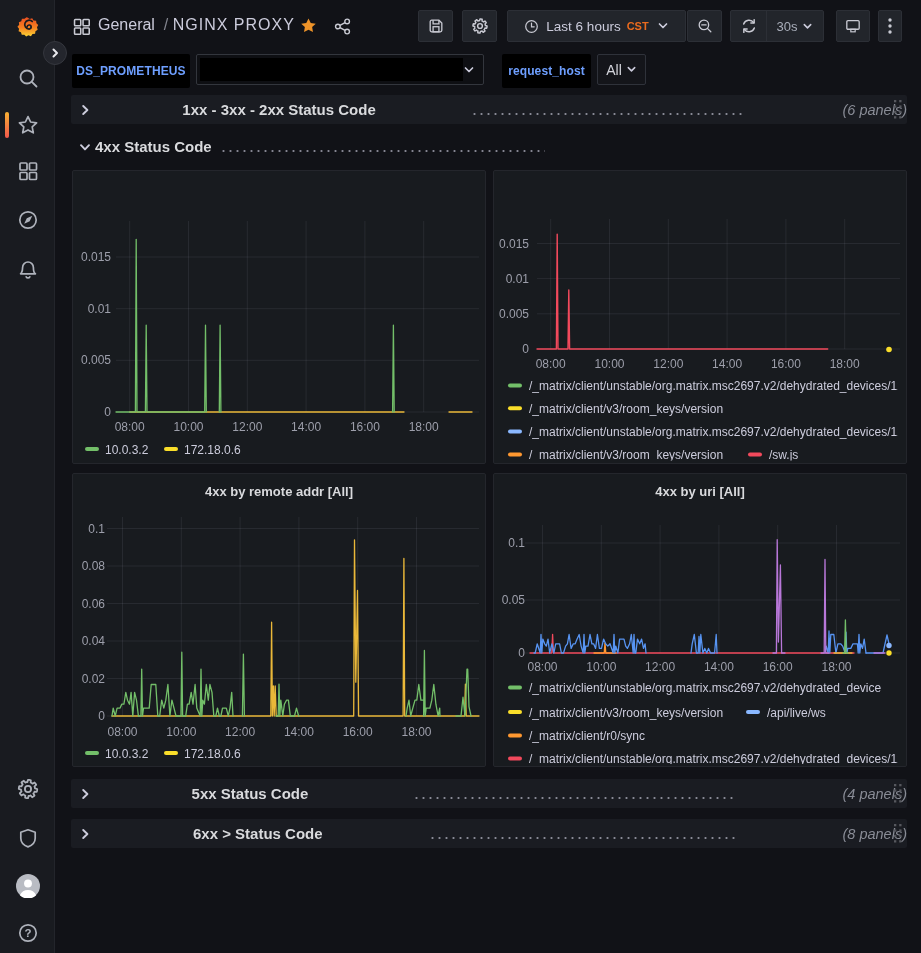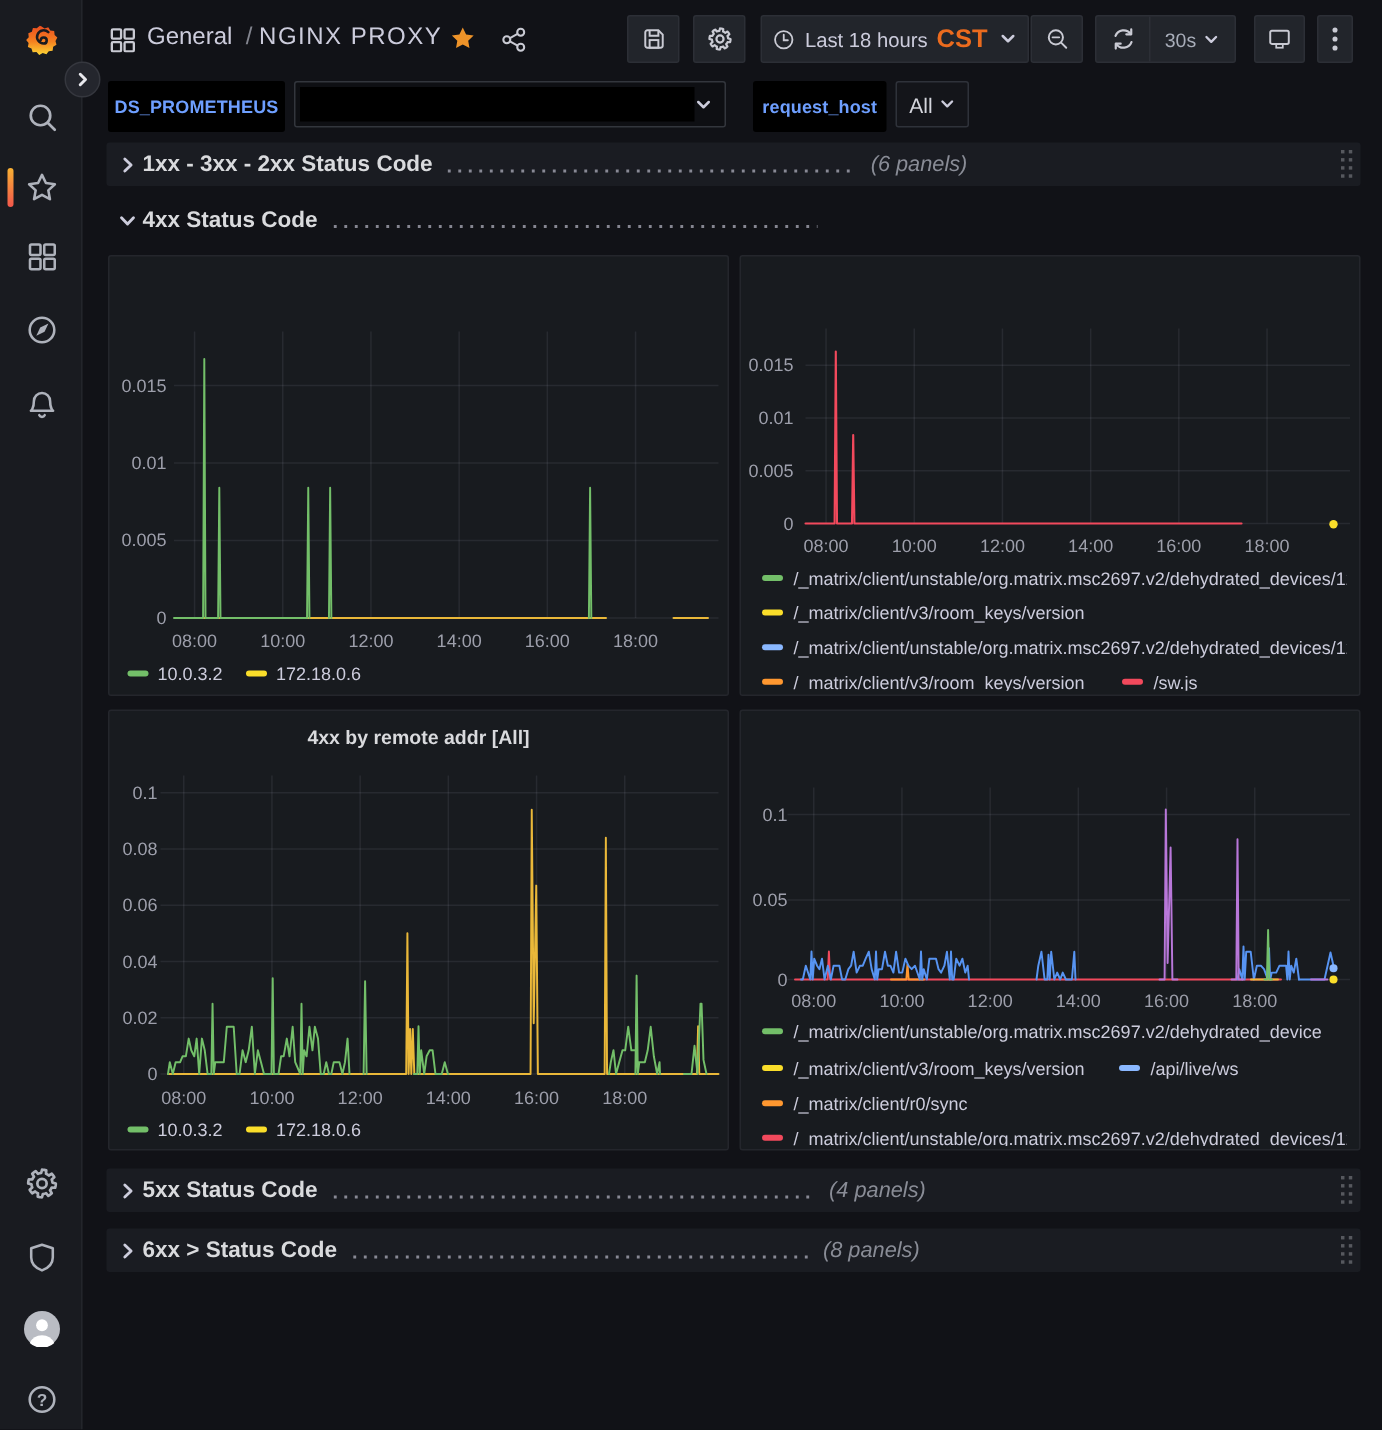--- a/index.html
+++ b/index.html
@@ -2,21 +2,21 @@
 <html><head><meta charset="utf-8">
 <style>
 html,body{margin:0;padding:0;background:#111217;width:921px;height:953px;overflow:hidden;}
 body{font-family:"Liberation Sans", sans-serif;color:#ccccdc;position:relative;}
 .abs{position:absolute;}
 .sidebar{position:absolute;left:0;top:0;width:55px;height:953px;background:#191b20;border-right:1px solid #23252b;box-sizing:border-box;}
 .sicon{position:absolute;left:0;width:55px;display:flex;justify-content:center;}
 .navbtn{position:absolute;top:10px;height:32px;background:#22252b;border:1px solid #2c2f36;border-radius:2px;box-sizing:border-box;display:flex;align-items:center;justify-content:center;}
 .lbl{position:absolute;top:54px;height:34px;background:#000000;border-radius:2px;box-sizing:border-box;display:flex;align-items:center;justify-content:center;color:#6e9fff;font-weight:bold;font-size:12px;letter-spacing:0.1px;}
 .rowhdr{position:absolute;left:71px;width:836px;height:29px;display:flex;align-items:center;}
-.rowbg{background:#1a1c22;border-radius:2px;}
+.rowbg{background:#1a1c22;border-radius:2px;justify-content:space-between;}
 .rowtitle{font-weight:bold;font-size:15px;color:#d9dadd;white-space:nowrap;}
 .dots{height:2px;margin-left:8px;margin-top:9px;background-image:radial-gradient(circle,rgba(204,204,220,0.62) 1px,transparent 1.2px);background-size:7px 2px;background-repeat:repeat-x;}
 .npanels{font-style:italic;font-size:14.5px;color:#898c96;margin-left:10px;white-space:nowrap;margin-top:1px;}
 .handle{position:absolute;right:5px;top:5px;}
 .panel{position:absolute;width:414px;height:294px;background:#181b1f;border:1px solid #24262c;border-radius:2px;box-sizing:border-box;overflow:hidden;}
 .ptitle{position:absolute;left:0;top:10px;width:100%;text-align:center;font-size:13px;font-weight:bold;color:#d9dadd;}
 .chev{stroke:#ccccdc;stroke-width:2;fill:none;stroke-linecap:round;stroke-linejoin:round;}
 </style></head>
 <body>
 <div class="sidebar">
@@ -118,22 +118,22 @@
     <svg width="18" height="18" viewBox="0 0 22 22" fill="none">
       <path d="M11.00,2.40 L11.67,2.43 L12.35,2.51 L13.01,2.64 L13.66,2.82 L13.53,4.90 L14.00,5.12 L14.45,5.37 L14.88,5.66 L15.29,5.98 L17.08,4.92 L17.54,5.41 L17.96,5.95 L18.33,6.51 L18.66,7.10 L17.10,8.47 L17.28,8.96 L17.42,9.46 L17.52,9.97 L17.58,10.48 L19.60,11.00 L19.57,11.67 L19.49,12.35 L19.36,13.01 L19.18,13.66 L17.10,13.53 L16.88,14.00 L16.63,14.45 L16.34,14.88 L16.02,15.29 L17.08,17.08 L16.59,17.54 L16.05,17.96 L15.49,18.33 L14.90,18.66 L13.53,17.10 L13.04,17.28 L12.54,17.42 L12.03,17.52 L11.52,17.58 L11.00,19.60 L10.33,19.57 L9.65,19.49 L8.99,19.36 L8.34,19.18 L8.47,17.10 L8.00,16.88 L7.55,16.63 L7.12,16.34 L6.71,16.02 L4.92,17.08 L4.46,16.59 L4.04,16.05 L3.67,15.49 L3.34,14.90 L4.90,13.53 L4.72,13.04 L4.58,12.54 L4.48,12.03 L4.42,11.52 L2.40,11.00 L2.43,10.33 L2.51,9.65 L2.64,8.99 L2.82,8.34 L4.90,8.47 L5.12,8.00 L5.37,7.55 L5.66,7.12 L5.98,6.71 L4.92,4.92 L5.41,4.46 L5.95,4.04 L6.51,3.67 L7.10,3.34 L8.47,4.90 L8.96,4.72 L9.46,4.58 L9.97,4.48 L10.48,4.42 L11.00,2.40 Z" fill="none" stroke="#c9cad3" stroke-width="1.8" stroke-linejoin="round"></path>
       <circle cx="11" cy="11" r="2.9" fill="none" stroke="#c9cad3" stroke-width="1.8"></circle>
     </svg>
   </div>
 <div class="navbtn" style="left:507px;width:179px;">
 <svg width="15" height="15" viewBox="0 0 22 22" fill="none" style="margin-right:7px;">
       <circle cx="11" cy="11" r="8.5" stroke="#c9cad3" stroke-width="1.8"></circle>
       <path d="M11 6v5.5h4" stroke="#c9cad3" stroke-width="1.8" stroke-linecap="round"></path>
     </svg>
-<span style="font-size:13.5px;color:#ccccdc;">Last 18 hours</span>
-<span style="font-size:17px;font-weight:bold;color:#eb6b1e;margin-left:6px;">CST</span>
+<span style="font-size:13.5px;color:#ccccdc;">Last 6 hours</span>
+<span style="font-size:11px;font-weight:bold;color:#eb6b1e;margin-left:6px;">CST</span>
 <svg width="12" height="12" viewBox="0 0 12 12" style="margin-left:8px;">
       <polyline class="chev" points="2.5,4 6,7.5 9.5,4" style="stroke-width:1.7"></polyline>
     </svg>
   </div>
 <div class="navbtn" style="left:687px;width:35px;">
     <svg width="16" height="16" viewBox="0 0 22 22" fill="none">
       <circle cx="9.5" cy="9.5" r="6.5" stroke="#c9cad3" stroke-width="1.8"></circle>
       <line x1="14.3" y1="14.3" x2="19" y2="19" stroke="#c9cad3" stroke-width="1.8" stroke-linecap="round"></line>
       <line x1="6.5" y1="9.5" x2="12.5" y2="9.5" stroke="#c9cad3" stroke-width="1.8" stroke-linecap="round"></line>
     </svg>
@@ -362,20 +362,21 @@
       <polyline points="203.0,242.0 205.2,242.0 206.0,210.1 206.8,242.0 207.8,226.2 209.8,242.0 211.4,230.2 213.5,226.2 215.4,226.2 217.3,242.0 219.4,242.0 221.5,242.0 223.5,234.1 225.6,242.0 226.0,242.0" fill="none" stroke="#73bf69" stroke-width="1.3" stroke-opacity="1" stroke-linejoin="round" stroke-linecap="round"></polyline>
       <polyline points="333.0,242.0 334.2,234.1 336.0,226.2 337.7,242.0 339.8,234.1 342.0,226.2 343.8,226.2 345.8,210.5 347.9,226.2 351.4,226.2 350.6,242.0 351.4,176.4 352.2,242.0 353.2,234.1 356.9,234.1 358.8,226.2 360.8,210.5 362.9,230.2 365.1,242.0 366.7,234.1 367.0,242.0" fill="none" stroke="#73bf69" stroke-width="1.3" stroke-opacity="1" stroke-linejoin="round" stroke-linecap="round"></polyline>
       <polyline points="383.0,242.0 388.0,242.0 390.0,223.2 392.0,242.0 394.0,195.1 394.7,195.1 396.0,232.6 398.0,242.0" fill="none" stroke="#73bf69" stroke-width="1.3" stroke-opacity="1" stroke-linejoin="round" stroke-linecap="round"></polyline>
       <rect x="12" y="277" width="14" height="4" rx="2" fill="#73bf69"></rect>
       <text x="32" y="283.5" font-size="12" fill="#ccccdc">10.0.3.2</text>
       <rect x="91" y="277" width="14" height="4" rx="2" fill="#fade2a"></rect>
       <text x="111" y="283.5" font-size="12" fill="#ccccdc">172.18.0.6</text>
     </svg>
 </div>
 <div class="panel" style="left:493px;top:473px;">
+  <div class="ptitle">4xx by uri [All]</div>
   <svg class="abs" style="left:0;top:0;" width="414" height="294" viewBox="0 0 414 294" font-family="Liberation Sans, sans-serif">
       <line x1="31" y1="69" x2="406" y2="69" stroke="rgba(204,204,220,0.09)" stroke-width="1"></line>
       <line x1="31" y1="126" x2="406" y2="126" stroke="rgba(204,204,220,0.09)" stroke-width="1"></line>
       <line x1="31" y1="179" x2="406" y2="179" stroke="rgba(204,204,220,0.09)" stroke-width="1"></line>
       <line x1="48.5" y1="51" x2="48.5" y2="179" stroke="rgba(204,204,220,0.09)" stroke-width="1"></line>
       <line x1="107.3" y1="51" x2="107.3" y2="179" stroke="rgba(204,204,220,0.09)" stroke-width="1"></line>
       <line x1="166.1" y1="51" x2="166.1" y2="179" stroke="rgba(204,204,220,0.09)" stroke-width="1"></line>
       <line x1="224.9" y1="51" x2="224.9" y2="179" stroke="rgba(204,204,220,0.09)" stroke-width="1"></line>
       <line x1="283.7" y1="51" x2="283.7" y2="179" stroke="rgba(204,204,220,0.09)" stroke-width="1"></line>
       <line x1="342.5" y1="51" x2="342.5" y2="179" stroke="rgba(204,204,220,0.09)" stroke-width="1"></line>

